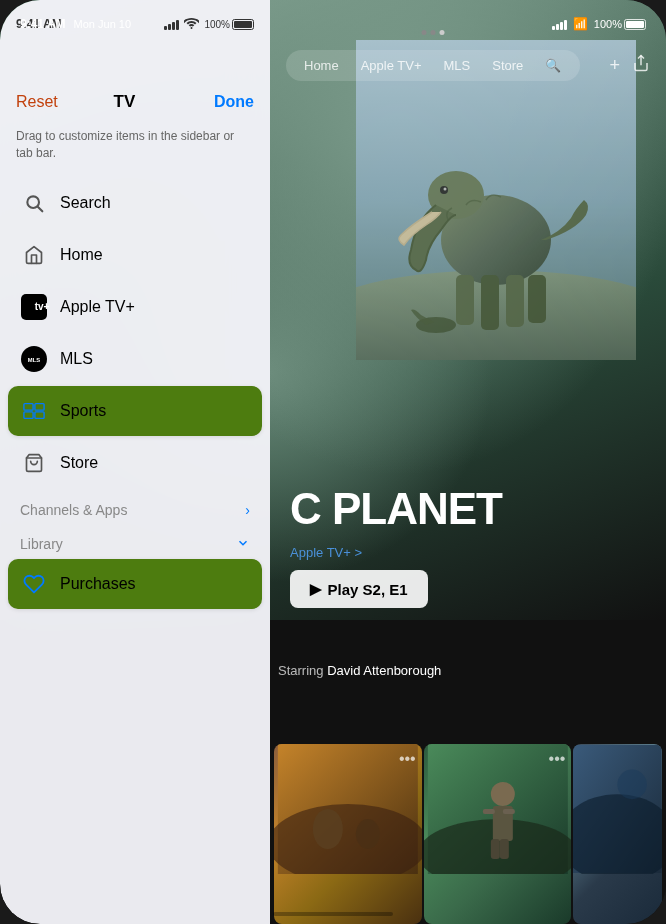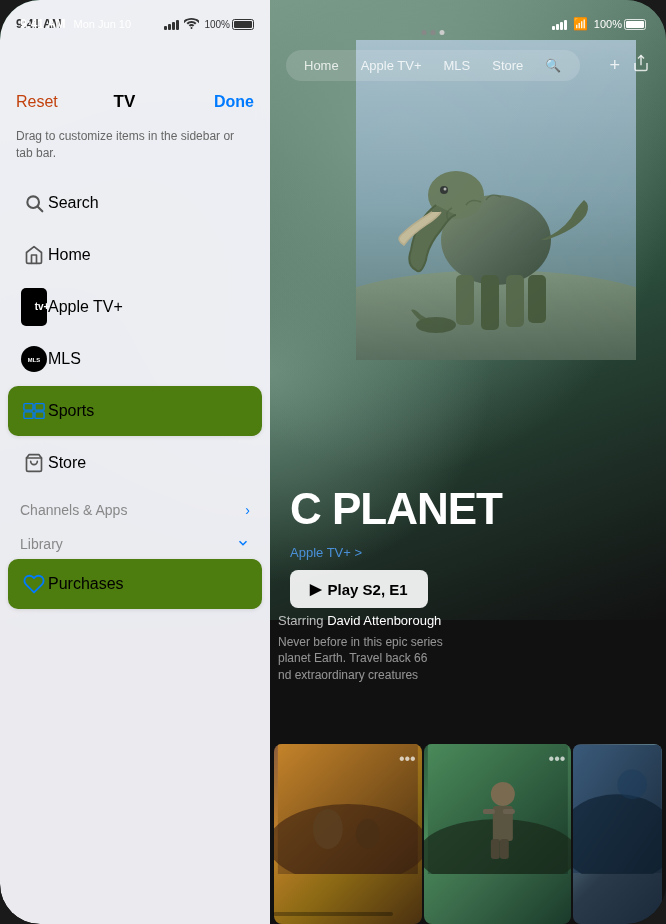--- a/index.html
+++ b/index.html
@@ -208,21 +208,21 @@
       line-height: 1.4;
     }
 
     
     .sidebar-items {
       padding: 0 8px;
     }
     .sidebar-item {
       display: flex;
       align-items: center;
-      gap: 0;
+      gap: 12px;
       padding: 11px 12px;
       border-radius: 10px;
       cursor: pointer;
       margin-bottom: 2px;
     }
     .sidebar-item.active {
       background: #4d7c0f;
       box-shadow: 0 1px 4px rgba(0,0,0,0.1);
     }
     .sidebar-item-icon {
@@ -240,21 +240,21 @@
       font-weight: 400;
     }
 
     
     .icon-search { color: #555; }
 
     .appletv-icon {
       background: #000;
       border-radius: 5px;
       width: 26px;
-      height: 38px;
+      height: 26px;
       display: flex;
       align-items: center;
       justify-content: center;
       color: #fff;
       font-size: 10px;
       font-weight: 800;
       padding-left: 16px;
     }
     .mls-icon {
       background: #000;
@@ -408,23 +408,20 @@
     <button class="play-btn">
       <span>▶</span>
       <span>Play S2, E1</span>
     </button>
   </div>
 
   <div style="position:absolute; bottom:240px; left:270px; right:0; padding:0 8px; z-index:40;">
     <div style="font-size:13px; color:rgba(255,255,255,0.7); margin-bottom:6px;">
       <span>Starring</span> <span style="color:#fff; font-weight:500;">David Attenborough</span>
     </div>
-    <div style="font-size:12px; color:rgba(255,255,255,0.55); line-height:1.4;">
-      Never before in this epic series<br>planet Earth. Travel back 66<br>nd extraordinary creatures
-    </div>
   </div>
 
   <div style="position:absolute; bottom:0; left:270px; right:0; height:300px; background:linear-gradient(180deg, transparent 0%, #111 25%); padding-top:120px; display:flex; gap:2px; padding-left:4px; padding-right:4px; overflow:hidden;">
 
     <div class="episode-card" style="margin-top:0; flex:1; background:#1a1a1a; border-radius:8px; overflow:hidden; position:relative;">
       <div class="ep1-bg">
         <svg viewBox="0 0 140 130" style="width:100%;height:130px;">
           <defs>
             <linearGradient id="ep1g" x1="0" y1="0" x2="1" y2="1">
               <stop offset="0%" stop-color="#c4832a"></stop>

